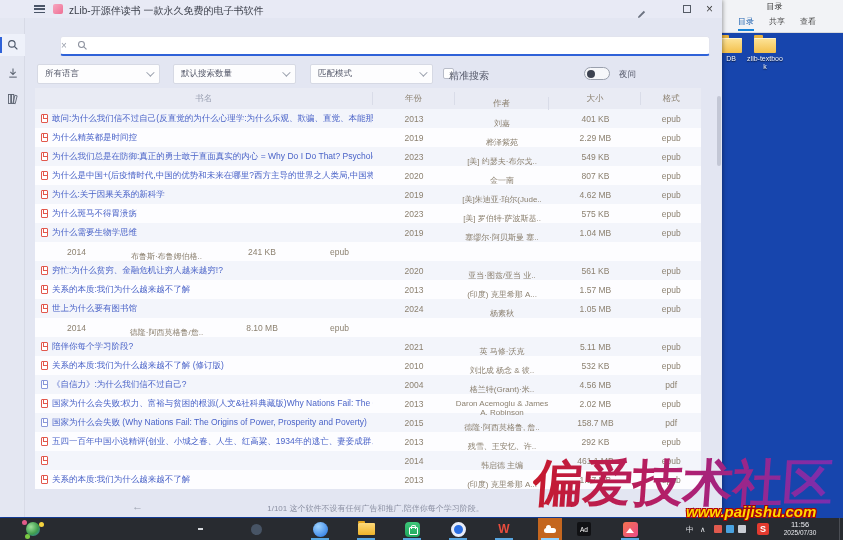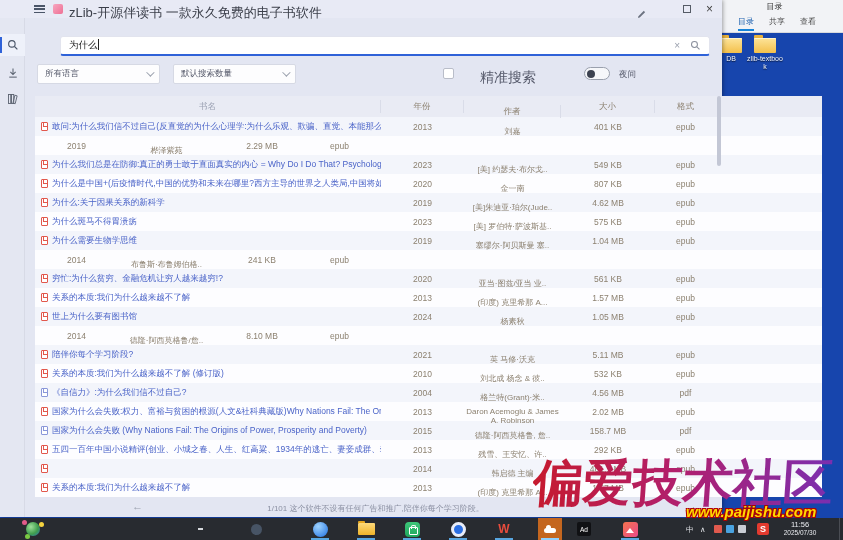--- a/index.html
+++ b/index.html
@@ -27,21 +27,21 @@
   .window { position:absolute; left:0; top:0; width:722px; height:517px;
     background:#e3e6f2; z-index:10; box-shadow:1px 0 4px rgba(0,0,0,.35); }
 
   .titlebar { position:absolute; left:0; top:0; width:100%; height:18px;
     background:#e8eaf5; display:flex; align-items:center; }
   .hamburger { position:absolute; left:34px; top:5px; width:11px; height:8px;
     display:flex; flex-direction:column; justify-content:space-between; }
   .hamburger i { display:block; height:1.5px; background:#4a5568; }
   .app-ico { position:absolute; left:53px; top:4px; width:10px; height:10px; border-radius:2px;
     background:linear-gradient(135deg,#f6a7c0,#ef6f94); }
-  .title-text { position:absolute; left:69px; top:4px; font-size:13px; color:#3b3f4a; white-space:nowrap; }
+  .title-text { position:absolute; left:69px; top:4px; font-size:10px; color:#3b3f4a; white-space:nowrap; }
   .tb-pencil { position:absolute; left:637px; top:4px; }
   .tb-max { position:absolute; left:683px; top:5px; width:8px; height:8px; border:1px solid #555b66; }
   .tb-close { position:absolute; left:706px; top:1px; font-size:12px; color:#444; line-height:16px; }
 
   .sidebar { position:absolute; left:0; top:18px; width:25px; height:499px;
     background:#e4e7f2; border-right:1px solid #d7dae6; }
   .side-item { position:absolute; left:0; width:25px; height:22px;
     display:flex; align-items:center; justify-content:center; }
   .side-item.active { background:#eef1fa; }
   .side-item.active::before { content:""; position:absolute; left:0; top:3px; bottom:3px;
@@ -55,29 +55,29 @@
   .sb-clear { font-size:10px; color:#9aa0ad; margin-right:10px; }
   .sb-mag { margin-right:8px; }
 
   .dropdown { position:absolute; top:64px; width:123px; height:20px; background:#fdfdfe;
     border:1px solid #d6d9e4; border-radius:2px; font-size:8.5px; color:#55596a;
     display:flex; align-items:center; padding:0 7px; }
   .dd-chev { margin-left:auto; width:6px; height:6px; border-right:1px solid #9aa0ad;
     border-bottom:1px solid #9aa0ad; transform:rotate(45deg) translateY(-2px); }
   .checkbox { position:absolute; left:443px; top:68px; width:11px; height:11px;
     background:#fff; border:1px solid #b9bdc9; border-radius:2px; }
-  .cb-label { position:absolute; left:480px; top:69px; font-size:14px; color:#55596a; }
+  .cb-label { position:absolute; left:449px; top:69px; font-size:10px; color:#55596a; }
   .toggle { position:absolute; left:584px; top:67px; width:26px; height:13px;
     border:1px solid #9aa0ad; border-radius:7px; background:#f6f7fa; }
   .toggle-knob { position:absolute; left:2px; top:1.5px; width:8px; height:8px;
     border-radius:50%; background:#3c4250; }
   .tg-label { position:absolute; left:619px; top:69px; font-size:8.5px; color:#55596a; }
 
   
-  .table { position:absolute; left:35px; top:96px; width:787px; }
+  .table { position:absolute; left:35px; top:88px; width:666px; }
   .thead { display:flex; height:21px; background:#e9ebf4; align-items:center; }
   .th { font-size:8.5px; color:#9aa0b2; text-align:center; border-right:1px solid #d9dce8; height:13px; line-height:13px; }
   .th:last-child { border-right:none; }
   .c-title { width:346px; } .c-year { width:83px; } .c-author { width:97px;margin-top:9px; }
   .c-size { width:94px; } .c-format { width:61px; }
   .trow { display:flex; height:19px; align-items:center; }
   .trow.alt { background:#f3f5fb; }
   .trow:not(.alt) { background:#fdfdff; }
   .cell { font-size:8.5px; overflow:hidden; }
   .cell.c-title { display:flex; align-items:center; padding-left:6px; white-space:nowrap; }
@@ -209,38 +209,41 @@
     <div class="side-item" style="top:70px">
       <svg width="12" height="12" viewBox="0 0 16 16">
           <rect x="2" y="2" width="3" height="12" fill="none" stroke="#5a6270" stroke-width="1.2"></rect>
           <rect x="6" y="2" width="3" height="12" fill="none" stroke="#5a6270" stroke-width="1.2"></rect>
           <path d="M10.5 3l3 .8-2.6 10.5-3-.8z" fill="none" stroke="#5a6270" stroke-width="1.2"></path>
         </svg>
     </div>
   </div>
 
   <div class="searchbox">
-    <span class="search-text"><span>为什么</span><span class="caret"></span></span>
     <span class="sb-clear">×</span>
     <span class="sb-mag">
       <svg width="11" height="11" viewBox="0 0 16 16">
           <circle cx="6.5" cy="6.5" r="4.3" fill="none" stroke="#8a8f9c" stroke-width="1.5"></circle>
           <line x1="10" y1="10" x2="13.8" y2="13.8" stroke="#8a8f9c" stroke-width="1.5"></line>
         </svg>
     </span>
   </div>
 
   <div class="dropdown" style="left:37px">
     <span>所有语言</span>
       <span class="dd-chev"></span>
   </div>
   <div class="dropdown" style="left:173px">
     <span>默认搜索数量</span>
       <span class="dd-chev"></span>
   </div>
+  <div class="dropdown" style="left:310px">
+    <span>匹配模式</span>
+      <span class="dd-chev"></span>
+  </div>
   <div class="checkbox"></div>
   <div class="cb-label">精准搜索</div>
   <div class="toggle">
       <div class="toggle-knob"></div>
     </div>
   <div class="tg-label">夜间</div>
 
   <div class="table">
     <div class="thead">
       <div class="th c-title">书名</div>
@@ -255,20 +258,24 @@
       <span class="doc-icon"></span>
       <span class="book-title">敢问:为什么我们信不过自己(反直觉的为什么心理学:为什么乐观、欺骗、直觉、本能那么不靠谱,别忘记...</span>
     </div>
     <div class="cell c-year">2013</div>
     <div class="cell c-author">刘嘉</div>
     <div class="cell c-size">401 KB</div>
     <div class="cell c-format">epub</div>
   </div>
 
   <div class="trow">
+    <div class="cell c-title">
+      <span class="doc-icon"></span>
+      <span class="book-title">为什么精英都是时间控</span>
+    </div>
     <div class="cell c-year">2019</div>
     <div class="cell c-author">桦泽紫苑</div>
     <div class="cell c-size">2.29 MB</div>
     <div class="cell c-format">epub</div>
   </div>
 
   <div class="trow alt">
     <div class="cell c-title">
       <span class="doc-icon"></span>
       <span class="book-title">为什么我们总是在防御:真正的勇士敢于直面真实的内心 = Why Do I Do That? Psychological Defense...</span>

